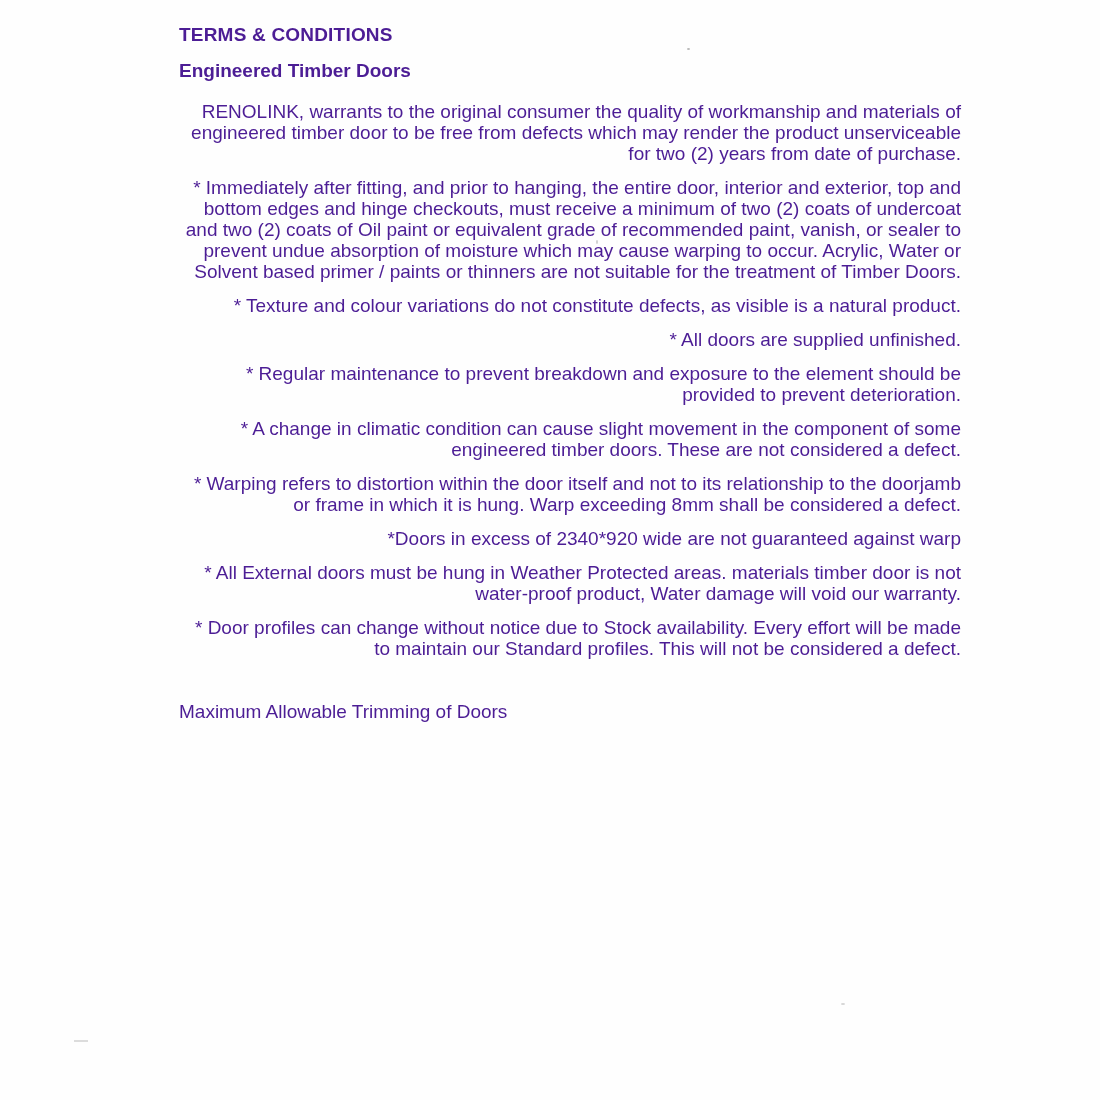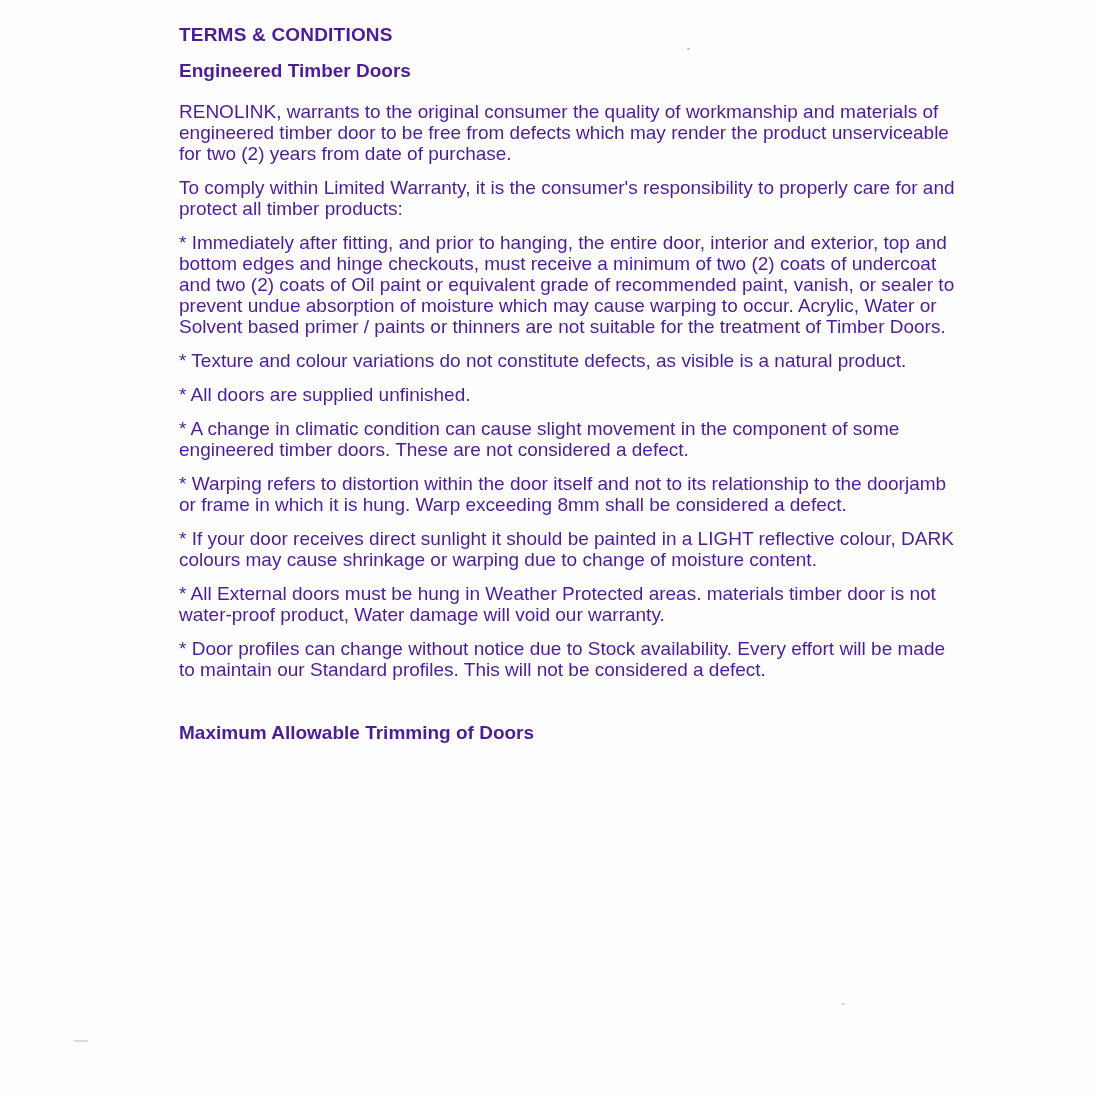--- a/index.html
+++ b/index.html
@@ -30,23 +30,24 @@
     font-weight: bold;
     margin: 0 0 15px 0;
     letter-spacing: 0.2px;
   }
   .doc-subtitle {
     font-weight: bold;
     margin: 0 0 20px 0;
   }
   .para {
     margin: 0 0 13px 0;
+    text-align: right;
   }
   .section2-heading {
-    font-weight: bold;
+    font-weight: normal;
     margin: 42px 0 14px 0;
   }
   .section2-body {
     margin: 0;
   }
   
   .speck {
     position: absolute;
     background: #b9b9b9;
     border-radius: 50%;
@@ -61,28 +62,28 @@
 
 <div class="page">
 
   <div class="doc">
 
     <div class="doc-title">TERMS &amp; CONDITIONS</div>
 
     <div class="doc-subtitle">Engineered Timber Doors</div>
 
     <p class="para">RENOLINK, warrants to the original consumer the quality of workmanship and materials of engineered timber door to be free from defects which may render the product unserviceable for two (2) years from date of purchase.</p>
-    <p class="para">To comply within Limited Warranty, it is the consumer's responsibility to properly care for and protect all timber products:</p>
 
     <p class="para">* Immediately after fitting, and prior to hanging, the entire door, interior and exterior, top and bottom edges and hinge checkouts, must receive a minimum of two (2) coats of undercoat and two (2) coats of Oil paint or equivalent grade of recommended paint, vanish, or sealer to prevent undue absorption of moisture which may cause warping to occur. Acrylic, Water or Solvent based primer / paints or thinners are not suitable for the treatment of Timber Doors.</p>
     <p class="para">* Texture and colour variations do not constitute defects, as visible is a natural product.</p>
     <p class="para">* All doors are supplied unfinished.</p>
+    <p class="para">* Regular maintenance to prevent breakdown and exposure to the element should be provided to prevent deterioration.</p>
     <p class="para">* A change in climatic condition can cause slight movement in the component of some engineered timber doors. These are not considered a defect.</p>
     <p class="para">* Warping refers to distortion within the door itself and not to its relationship to the doorjamb or frame in which it is hung. Warp exceeding 8mm shall be considered a defect.</p>
-    <p class="para">* If your door receives direct sunlight it should be painted in a LIGHT reflective colour, DARK colours may cause shrinkage or warping due to change of moisture content.</p>
+    <p class="para">*Doors in excess of 2340*920 wide are not guaranteed against warp</p>
     <p class="para">* All External doors must be hung in Weather Protected areas. materials timber door is not water-proof product, Water damage will void our warranty.</p>
     <p class="para">* Door profiles can change without notice due to Stock availability. Every effort will be made to maintain our Standard profiles. This will not be considered a defect.</p>
 
     <div class="section2-heading">Maximum Allowable Trimming of Doors</div>
 
 
   </div>
 
   <span class="speck s1"></span>
   <span class="speck s2"></span>

